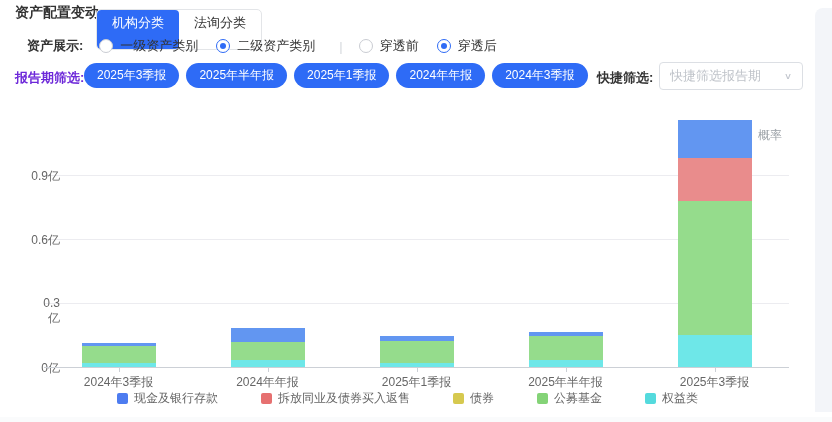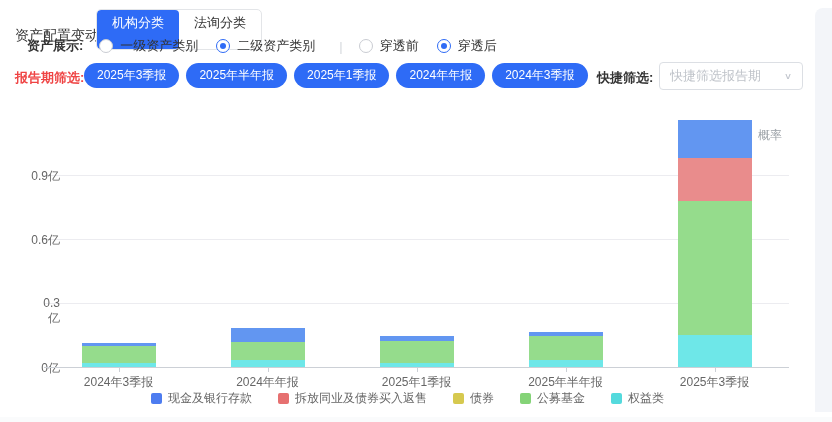--- a/index.html
+++ b/index.html
@@ -6,40 +6,40 @@
   html,body { width:832px; height:422px; overflow:hidden; background:#fff;
     font-family:"Liberation Sans","DejaVu Sans",sans-serif; }
   #app { position:relative; width:832px; height:422px; background:#fff; }
 
   
   .page-strip { position:absolute; left:815px; top:8px; width:17px; height:404px;
     background:#f3f5f9; border-top-left-radius:8px; }
   .bottom-line { position:absolute; left:0; top:417px; width:832px; height:5px; background:#fafbfc; }
 
   
-  .page-title { position:absolute; left:15px; top:27px; font-size:14px; font-weight:normal; color:#333; }
+  .page-title { position:absolute; left:15px; top:4px; font-size:14px; font-weight:bold; color:#333; }
   .tab-group { position:absolute; left:96px; top:9px; display:flex; border:1px solid #e3e5e8;
     border-radius:5px; overflow:hidden; background:#fff; }
   .tab { height:39px; line-height:25px; padding:0 15px; font-size:13px; color:#333;
     cursor:pointer; white-space:nowrap; }
   .tab.active { color:#fff; border-radius:4px; }
 
   
   .radio-row { position:absolute; left:27px; top:37px; display:flex; align-items:center; font-size:13px; color:#333; }
   .radio-row .grp-label { font-weight:bold; margin-right:16px; }
   .radio-item { display:flex; align-items:center; margin-right:18px; cursor:pointer; }
   .radio-circle { width:14px; height:14px; border-radius:50%; border:1px solid #c9ccd2;
     background:#fff; margin-right:7px; position:relative; flex:0 0 auto; }
   .radio-circle.on { border-color:#2e6bf6; }
   .radio-circle.on::after { content:""; position:absolute; left:3px; top:3px; width:6px; height:6px;
     border-radius:50%; background:#2e6bf6; }
   .radio-sep { color:#d5d8dd; margin:0 16px 0 6px; }
 
   
-  .pill-label { position:absolute; left:15px; top:69px; font-size:13px; font-weight:bold; color:#ef4444; }
+  .pill-label { position:absolute; left:15px; top:69px; font-size:13px; font-weight:bold; color:#6d28d9; }
   .pill-row { position:absolute; left:84px; top:63px; display:flex; }
   .pill { height:25px; line-height:25px; padding:0 13px; margin-right:7px; border-radius:13px;
     color:#fff; font-size:12px; cursor:pointer; white-space:nowrap; }
 
   
   .qf-label { position:absolute; left:597px; top:69px; font-size:13px; font-weight:bold; color:#333; }
   .qf-select { position:absolute; left:659px; top:62px; width:144px; height:28px;
     border:1px solid #dcdfe4; border-radius:4px; background:#fff; display:flex;
     align-items:center; padding:0 10px; cursor:pointer; }
   .qf-placeholder { flex:1; font-size:13px; color:#bfc3c9; white-space:nowrap; overflow:hidden; }
@@ -50,21 +50,21 @@
   .gridline { position:absolute; height:1px; background:#ececf0; }
   .axis-line { position:absolute; height:1px; background:#ccd0d6; }
   .ytick-label { position:absolute; width:40px; text-align:right; font-size:12px; color:#666;margin-left:20px; }
   .xtick-label { position:absolute; width:120px; text-align:center; font-size:12px; color:#666; }
   .xtick-mark { position:absolute; width:1px; height:4px; background:#ccd0d6; }
   .bar-seg { position:absolute; }
   .chart-annotation { position:absolute; left:758px; top:127px; font-size:12px; color:#9aa0a6; }
 
   
   .legend { position:absolute; left:0; top:390px; width:815px; display:flex;
-    justify-content:center; align-items:flex-end; }
+    justify-content:center; align-items:flex-end;gap:17px; }
   .legend-item { display:flex; align-items:center; margin:0 13px; cursor:pointer; }
   .legend-swatch { width:11px; height:11px; border-radius:2px; margin-right:6px; }
   .legend-text { font-size:12px; color:#666; white-space:nowrap; }
 </style>
 </head>
 <body>
 
 <div id="app">
 
   <div class="page-strip"></div>

